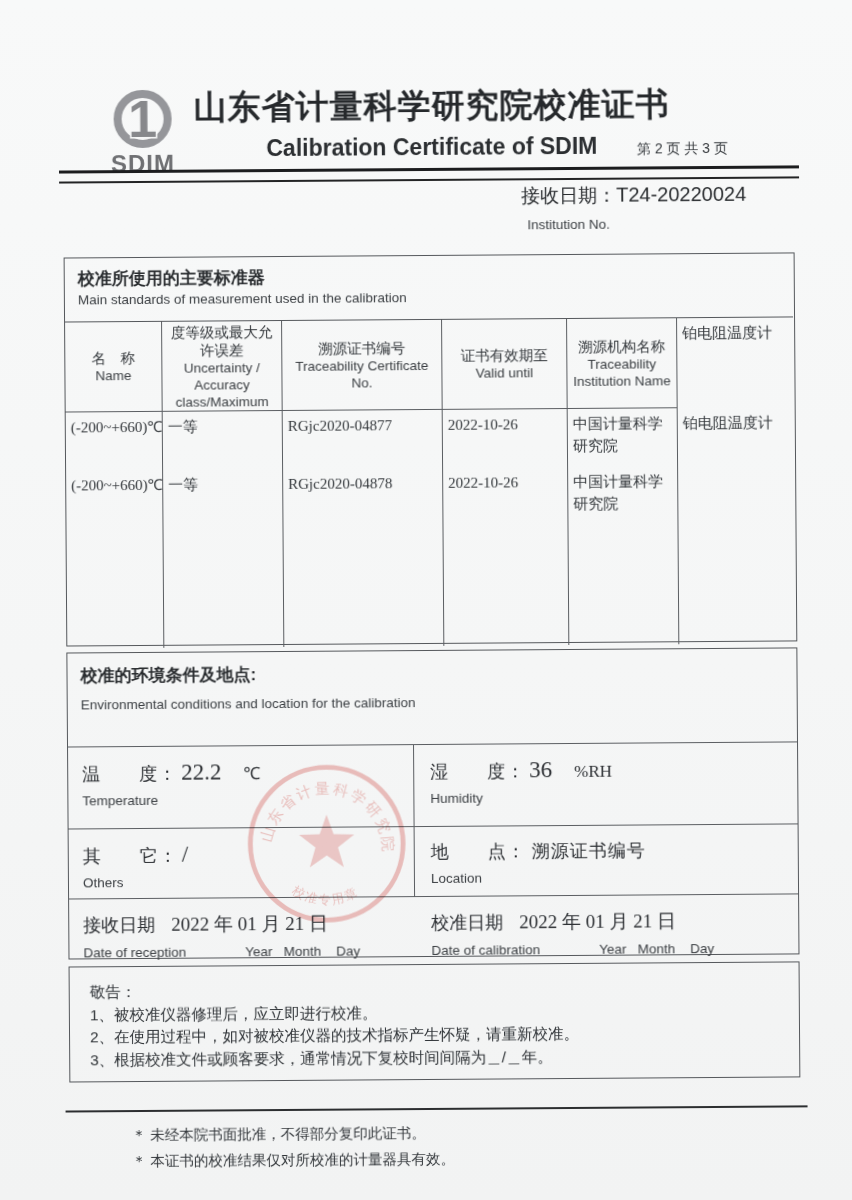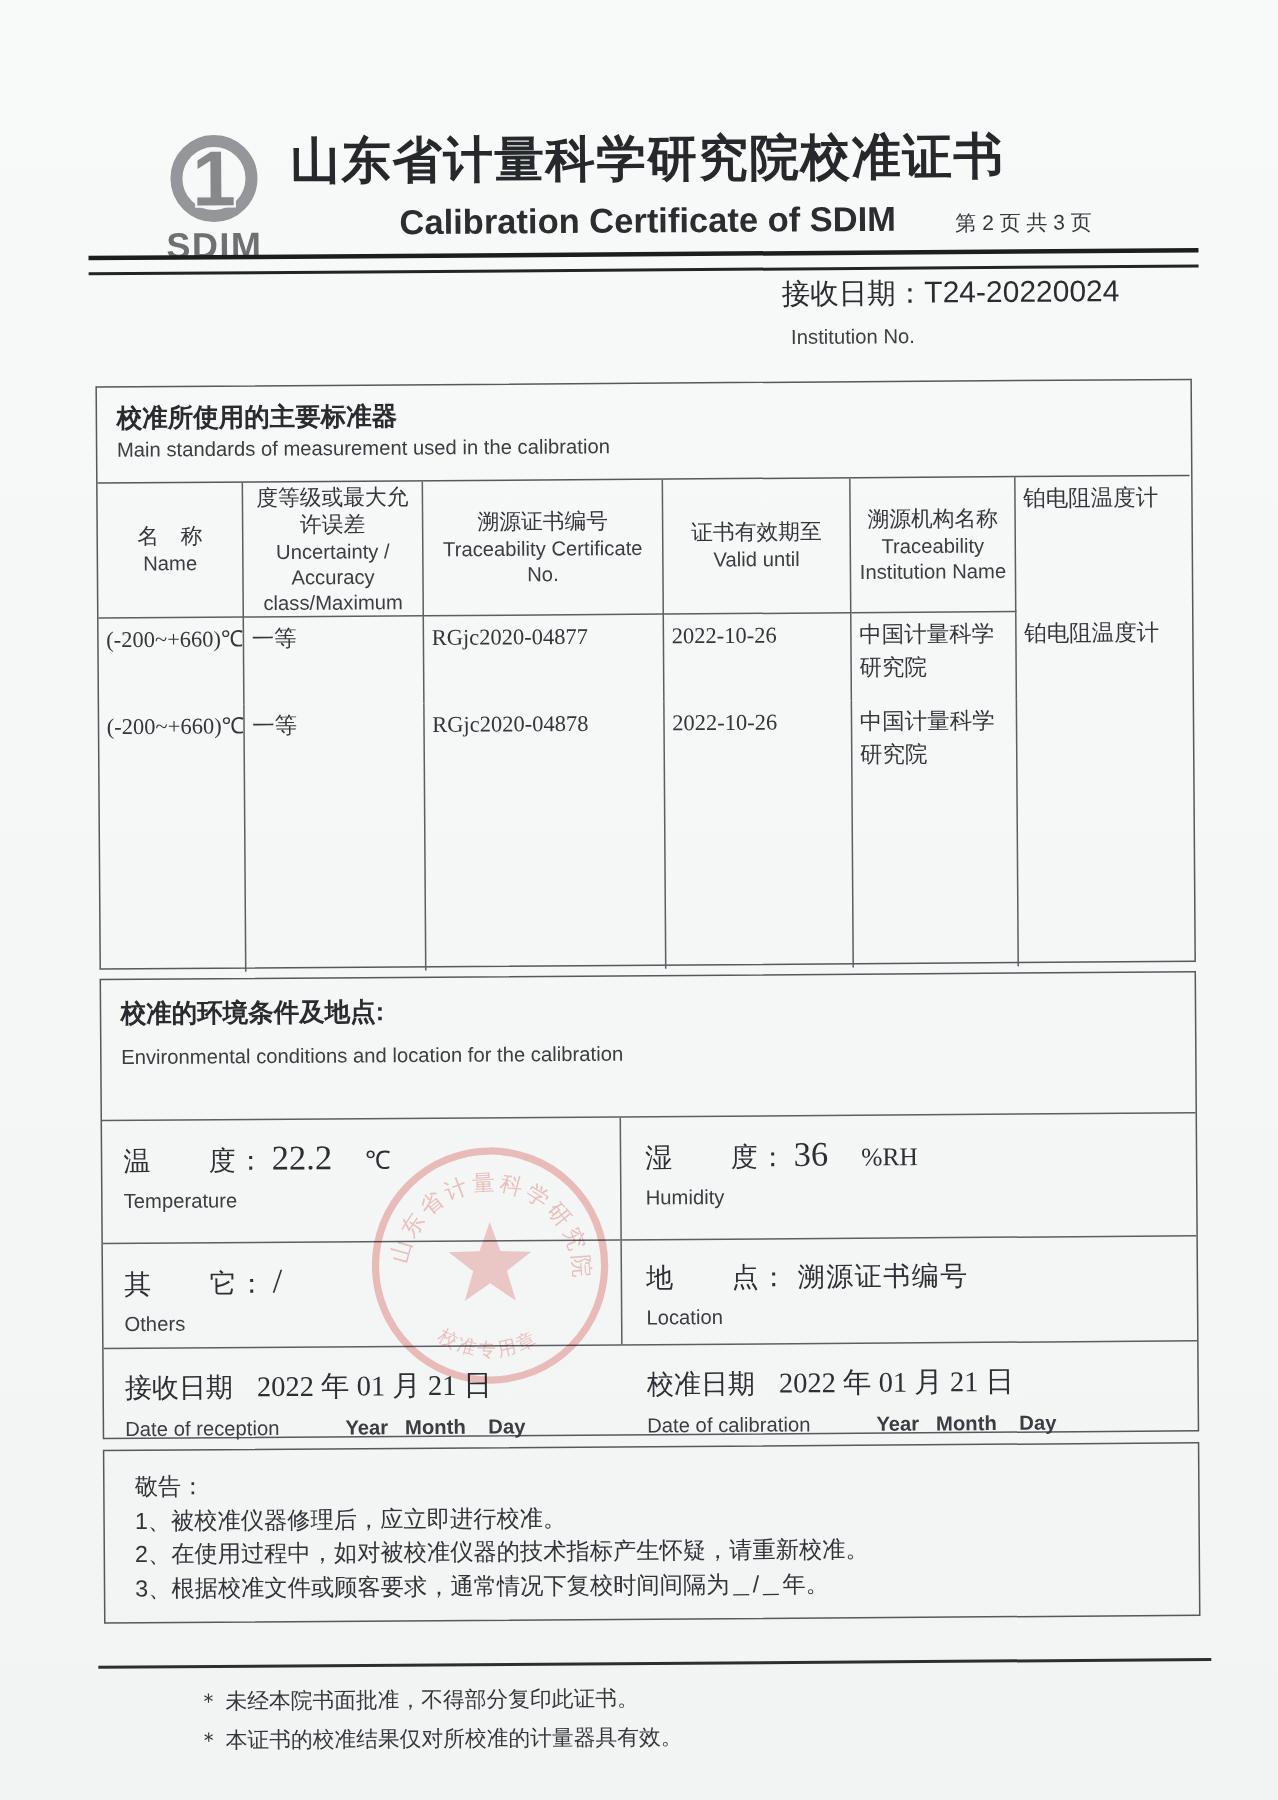--- a/index.html
+++ b/index.html
@@ -48,21 +48,21 @@
   .cell-l{width:346px;border-right:1.4px solid #5b5e62;box-sizing:border-box;padding:13px 0 0 14px;}
   .cell-r{flex:1;padding:13px 0 0 16px;box-sizing:border-box;}
   .r3 .cell-l{border-right:none;}
   .fieldline{font-size:18px;color:#2c2f33;letter-spacing:1px;}
   .fieldline .val{font-family:"Liberation Serif",serif;font-size:23px;margin-left:4px;letter-spacing:0;}
   .fieldline .unit{margin-left:22px;font-size:17px;letter-spacing:0;}
   .sub-en{margin-top:7px;font-size:13.5px;color:#3a3e42;letter-spacing:0;}
   .dateline{font-size:18px;color:#2c2f33;}
   .dateline .dt{font-family:"Liberation Serif",serif;font-size:19px;margin-left:16px;}
   .date-sub{display:flex;margin-top:7px;font-size:13.5px;color:#3a3e42;}
-  .date-sub .ymd{white-space:pre;margin-left:44px;font-weight:bold;}
+  .date-sub .ymd{white-space:pre;margin-left:59px;}
   
   .notice-box{left:66px;top:964px;width:731px;height:116px;}
   .notice-inner{padding:14px 0 0 20px;font-size:15.5px;line-height:22.5px;color:#303438;}
   
   .foot-rule{left:62px;top:1108px;width:742px;border-top:2px solid #2c2e30;}
   .foot-notes{left:128px;top:1120px;font-size:14.5px;line-height:26px;color:#33373b;}
   .form-code{left:698px;top:1170px;font-size:12.5px;font-family:"Liberation Serif",serif;color:#3e4246;margin-top:30px;}
   
   .logo{left:84px;top:80px;width:124px;height:96px;}
   

